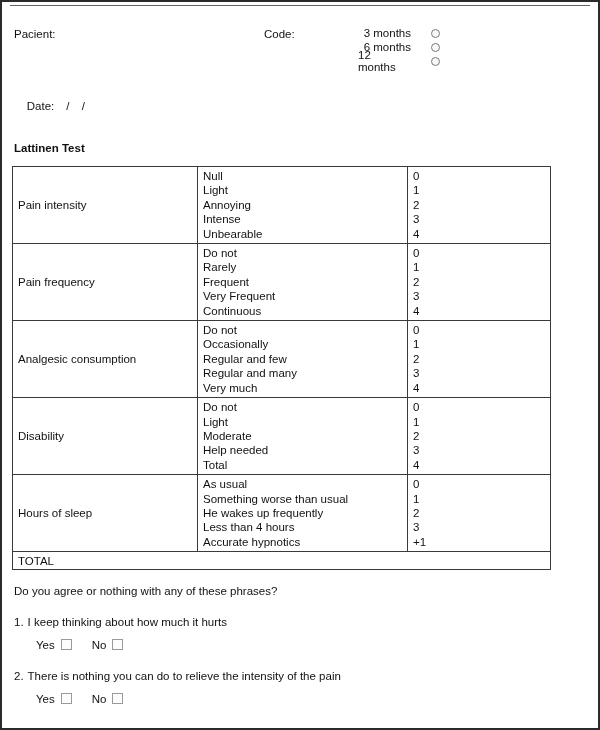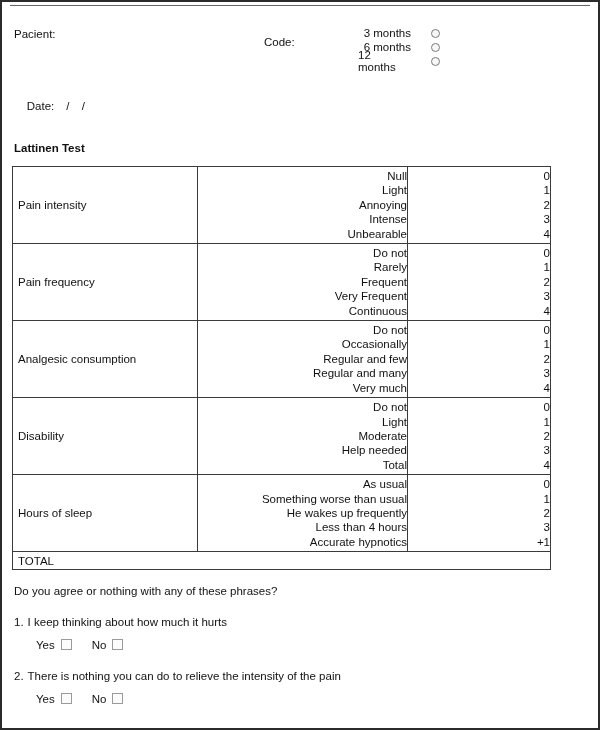--- a/index.html
+++ b/index.html
@@ -27,21 +27,21 @@
     margin: 3px 8px 0 8px;
     border-top: 1px solid #666;
     height: 0;
   }
   .id-row {
     position: relative;
     height: 46px;
     margin-top: 20px;
   }
   .pacient-label { position: absolute; left: 12px; top: 2px; }
-  .code-label { position: absolute; left: 262px; top: 10px; }
+  .code-label { position: absolute; left: 262px; top: 2px; }
   .radio-group { position: absolute; left: 356px; top: 0; width: 82px; }
   .radio-row {
     display: flex;
     align-items: center;
     justify-content: flex-end;
     gap: 20px;
     height: 14px;
   }
   .radio-circle {
     display: inline-block;
@@ -61,21 +61,21 @@
     table-layout: fixed;
   }
   table.lattinen td {
     border: 1px solid #3a3a3a;
     vertical-align: middle;
     padding: 2px 0 2px 5px;
   }
   td.cat-cell { width: 185px; }
   td.items-cell { width: 210px; }
   td.scores-cell { width: 143px; }
-  .cell-line { line-height: 14.4px; text-align: right; }
+  .cell-line { line-height: 14.4px; }
   tr.total-row td { height: 18px; padding: 1px 0 1px 5px; }
   .agree-intro { margin: 15px 0 0 12px; }
   .question { margin: 19px 0 0 12px; }
   .qnum { margin-right: 4px; }
   .yesno {
     margin: 11px 0 0 34px;
     display: flex;
     align-items: flex-start;
     gap: 6px;
   }

